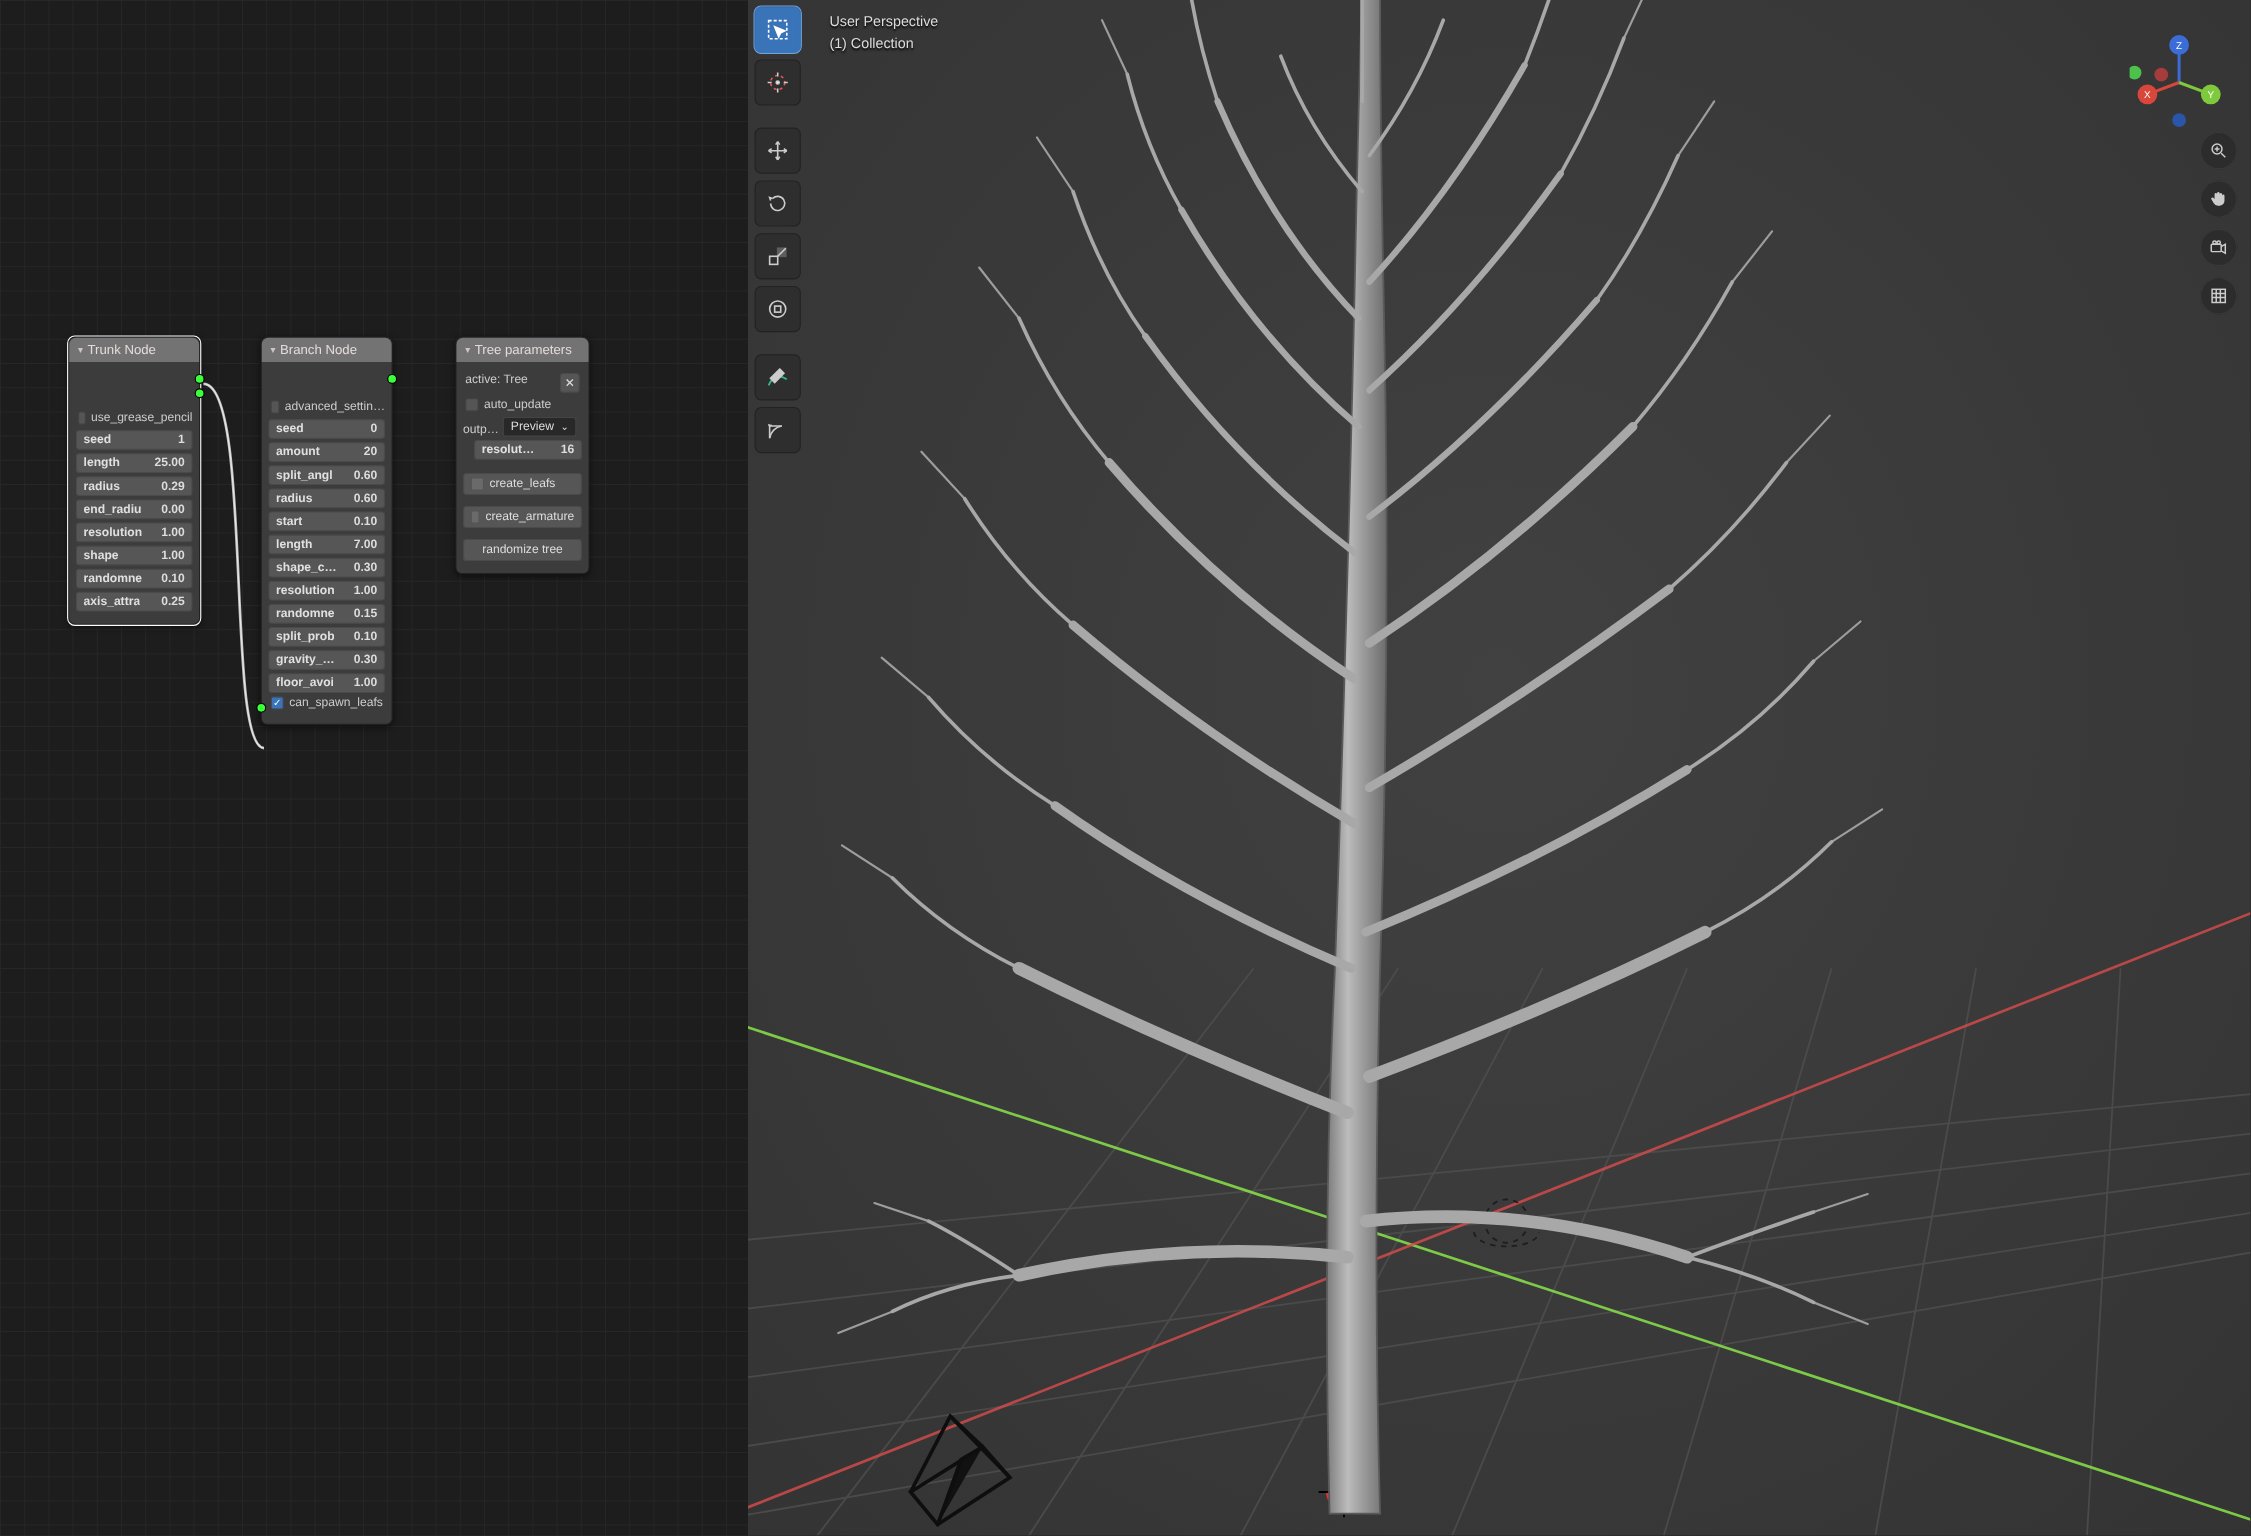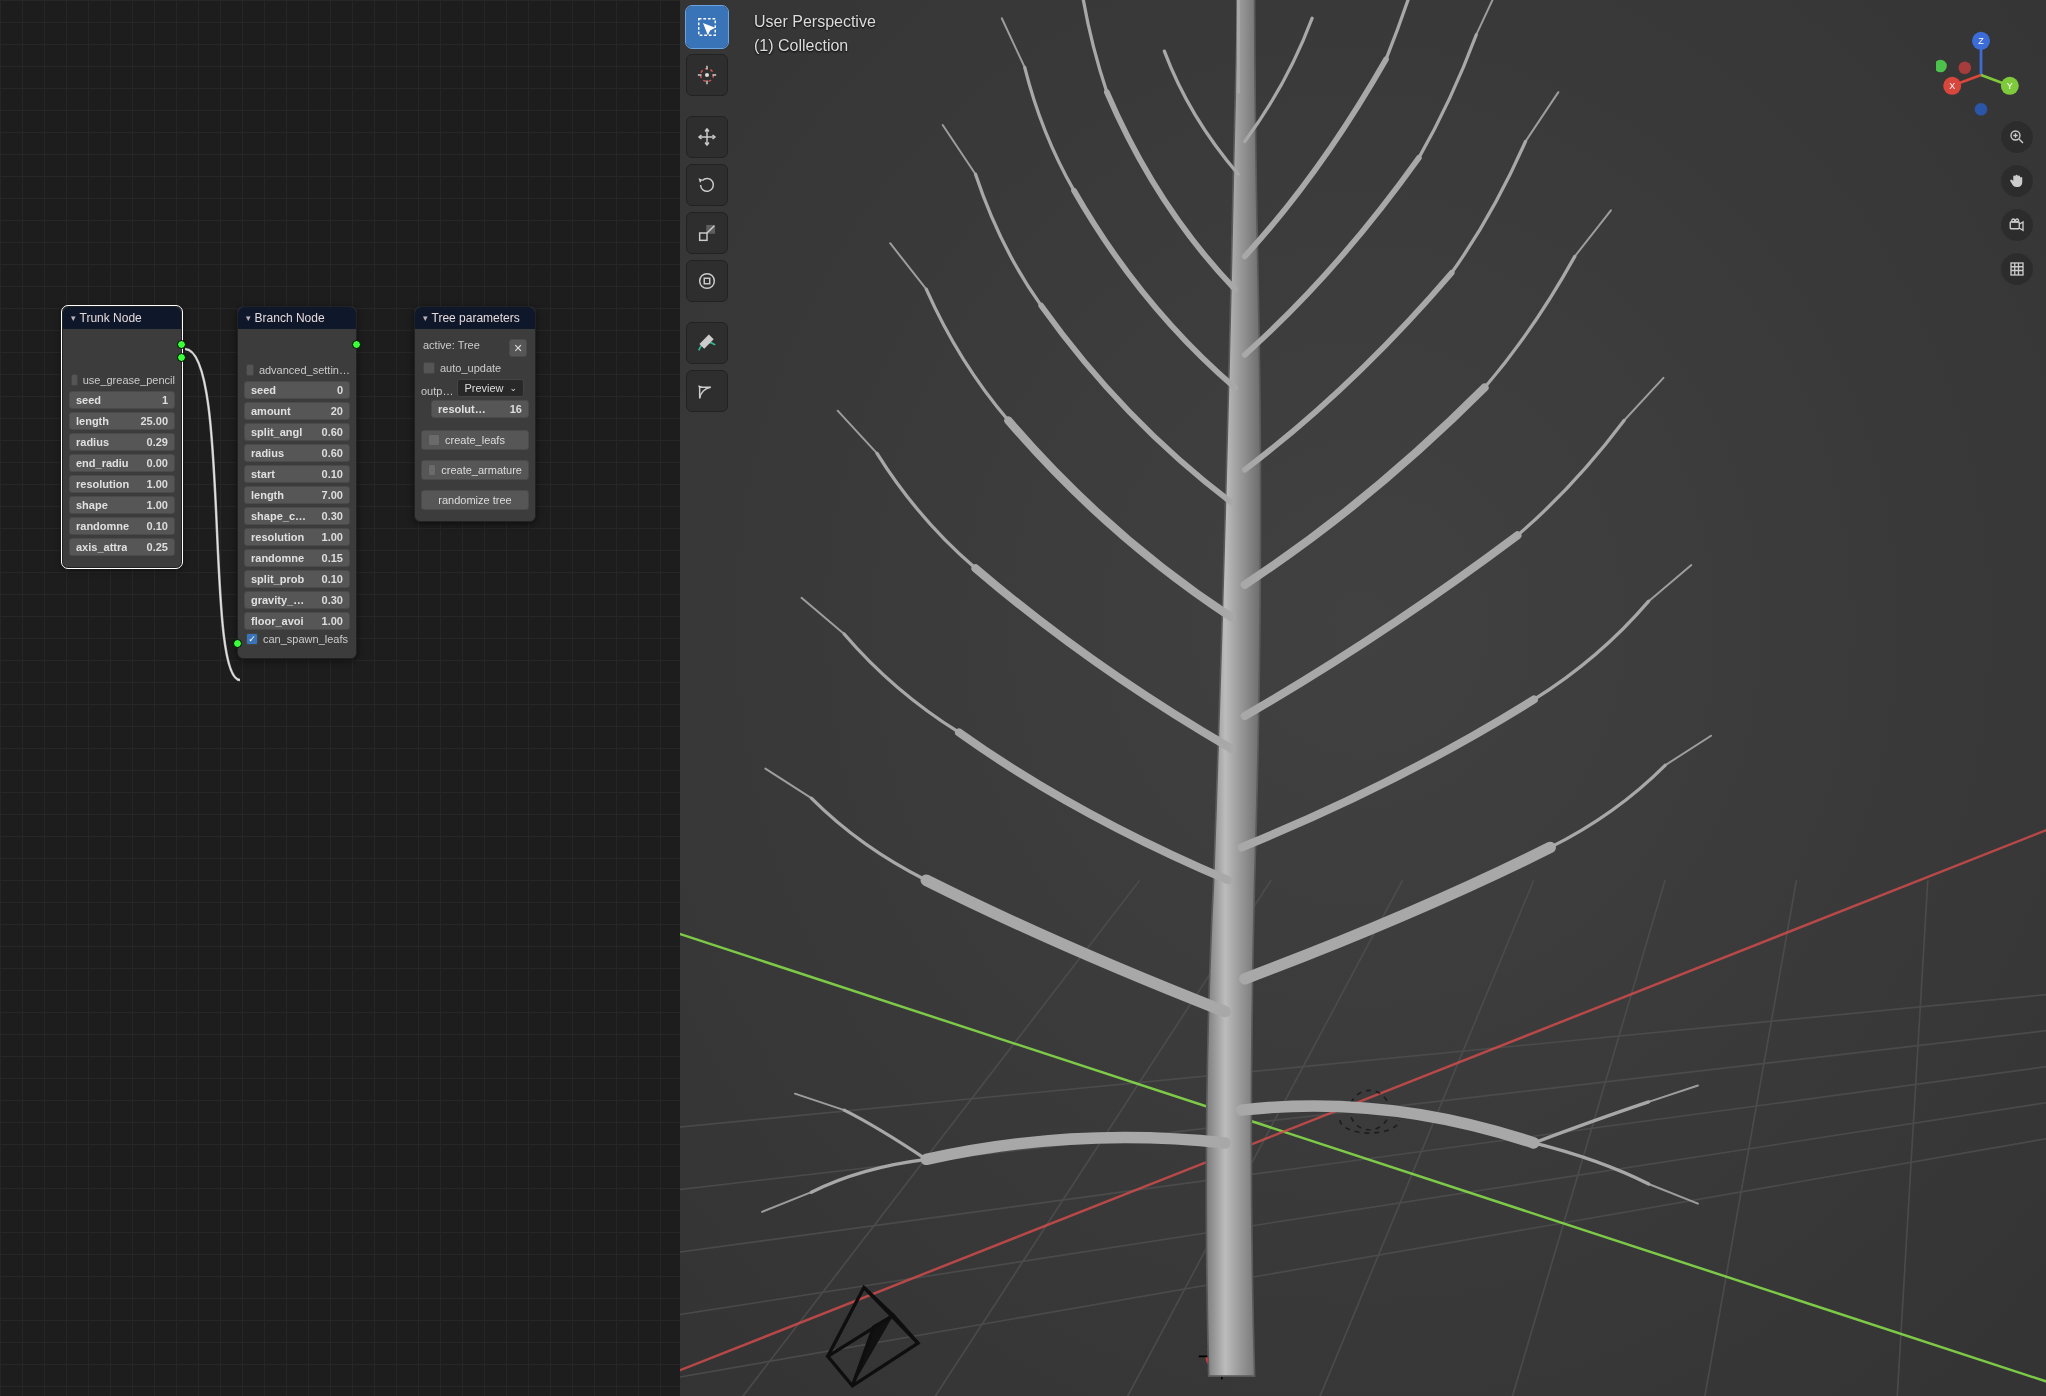--- a/index.html
+++ b/index.html
@@ -25,21 +25,21 @@
 .node {
   position: absolute;
   background: #3c3c3c;
   border: 1px solid #222;
   border-radius: 6px;
   box-shadow: 0 2px 6px rgba(0,0,0,.5);
   width: 120px;
 }
 .node.selected { outline: 1px solid #fff; }
 .node-header {
-  background: #0f172a;
+  background: #737373;
   color: #e6dada;
   padding: 4px 8px;
   font-size: 12px;
   border-radius: 6px 6px 0 0;
   display: flex; align-items: center; gap: 4px;
 }
 .node-header::before { content: "\25BE"; font-size: 9px; opacity: .8; }
 .node-body { padding: 8px 6px; }
 .socket { width: 9px; height: 9px; border-radius: 50%; background: #3cff3c; border: 1px solid #000; position: absolute; }
 
@@ -63,21 +63,21 @@
 .active-line { display:flex; justify-content:space-between; align-items:flex-start; padding: 2px 2px; font-size:11px; }
 .select {
   background:#282828; border:1px solid #444; border-radius:3px; padding:2px 6px;
   font-size:11px; color:#ddd; display:flex; align-items:center; gap:6px; min-width: 60px;
 }
 .select::after { content:"\2304"; font-size:9px; margin-left:auto; }
 
 
 .viewport { position: relative; flex: 1; height: 100%; background: #393939; overflow: hidden; }
 .viewport svg.scene { position:absolute; inset:0; width:100%; height:100%; }
-.hud-text { position:absolute; top:10px; left:74px; color:#ddd; font-size:16px; line-height:1.5; text-shadow:0 1px 2px #000; }
+.hud-text { position:absolute; top:10px; left:74px; color:#ddd; font-size:13px; line-height:1.5; text-shadow:0 1px 2px #000; }
 .toolbar-v { position:absolute; top:6px; left:6px; display:flex; flex-direction:column; gap:6px; }
 .tool-btn {
   width:42px; height:42px; border-radius:6px; background:#2e2e2e; border:1px solid #222;
   display:flex; align-items:center; justify-content:center; color:#ccc;
 }
 .tool-btn.on { background:#3973b8; border-color:#3973b8; color:#fff; outline:1px solid #6aa4e3; }
 .tool-btn.curve-bg { position:relative; }
 .tool-btn svg { width:22px; height:22px; }
 .section-gap { height:8px; }
 

